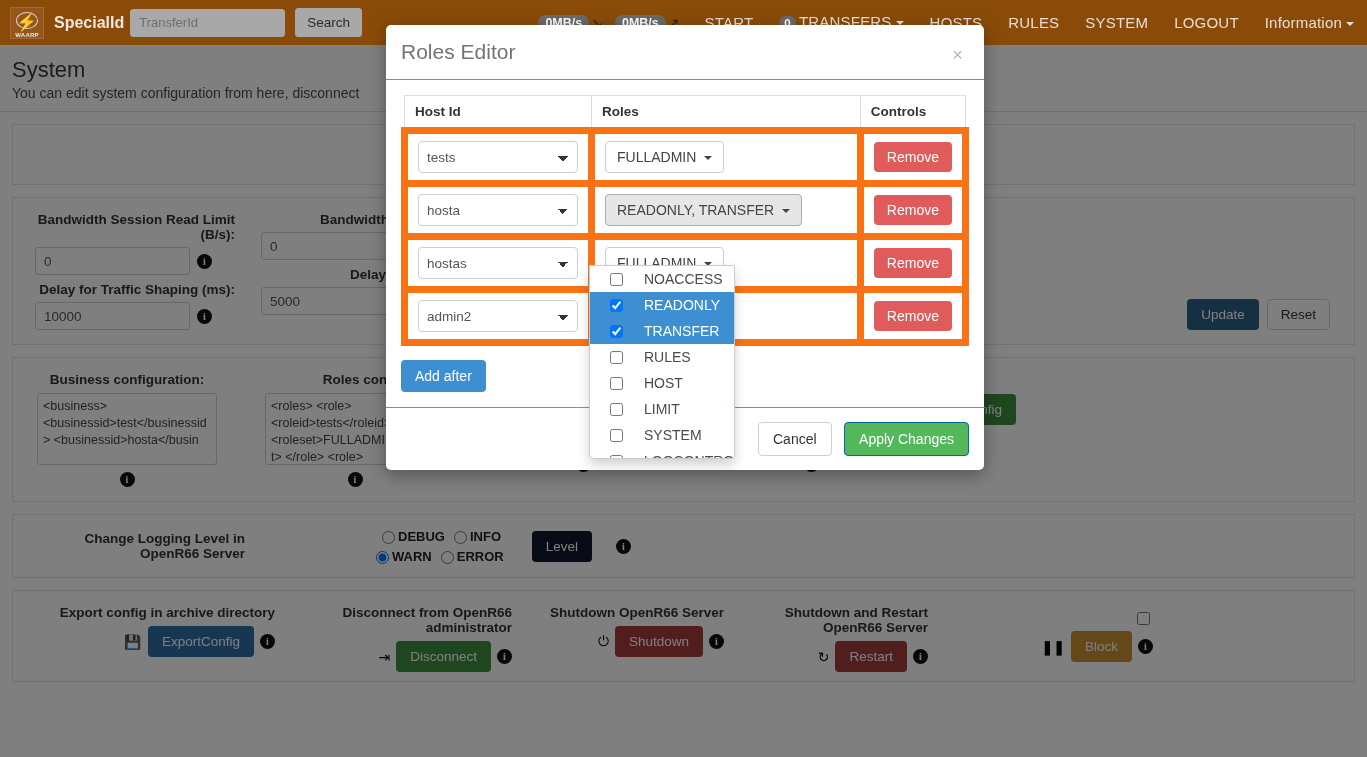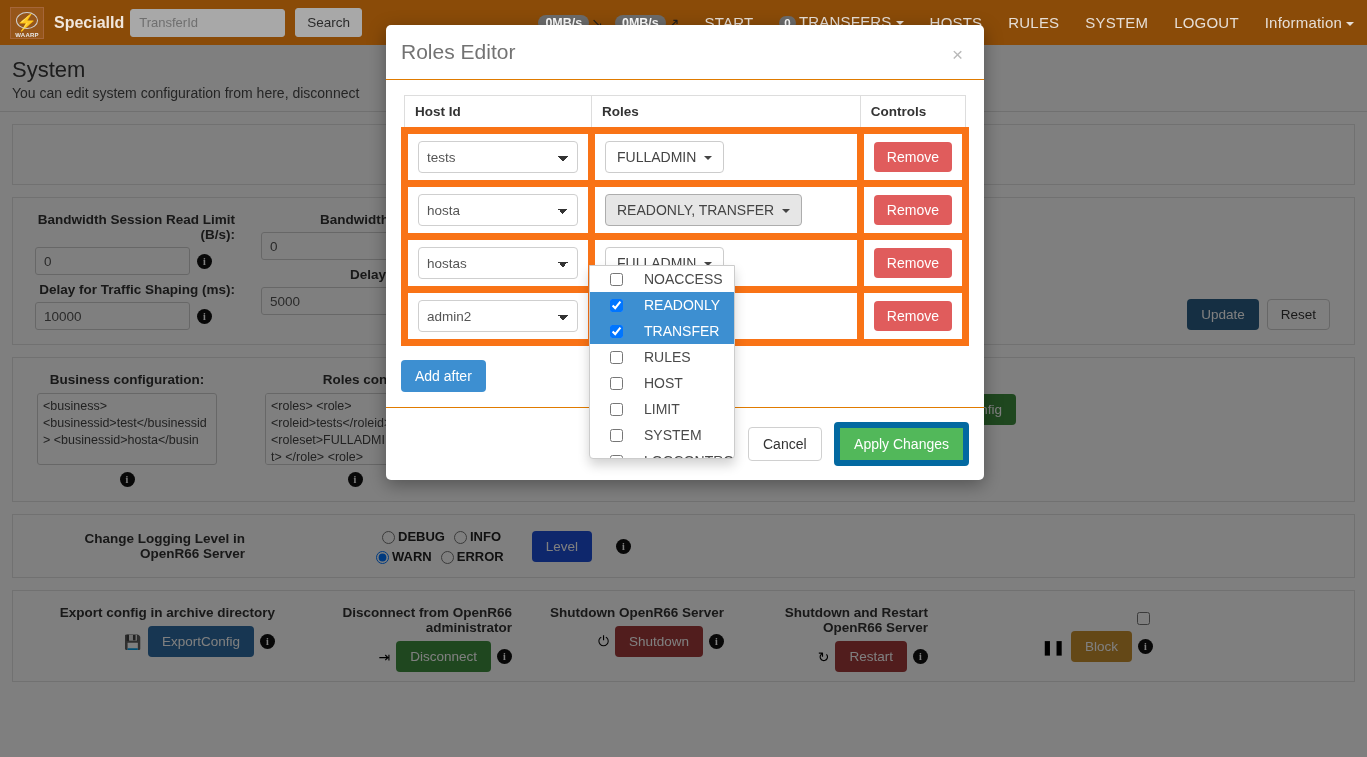--- a/index.html
+++ b/index.html
@@ -83,21 +83,21 @@
   .infoico {
     display:inline-flex; align-items:center; justify-content:center;
     width:15px;height:15px;border-radius:50%;background:#111;color:#fff;
     font-size:10px;font-weight:bold;font-family:"Liberation Serif",serif;
   }
   .btn { border-radius:4px; border:1px solid transparent; font-size:13.5px;
     padding:7px 13px; cursor:pointer; font-family:"Liberation Sans", sans-serif; color:#fff; }
   .btn-lang   { background:#2d7b8a; }
   .btn-update { background:#2a5f86; }
   .btn-reset  { background:#fff; color:#333; border:1px solid #cfcfcf; }
-  .btn-level  { background:#1d4ed8; }
+  .btn-level  { background:#0f172a; }
   .btn-export { background:#2e6da4; }
   .btn-disc   { background:#3f8f3f; }
   .btn-shut   { background:#a33a3a; }
   .btn-restart{ background:#a33a3a; }
   .btn-block  { background:#c8912f; }
 
   .ta {
     width: 180px; height: 72px; border:1px solid #cfcfcf; border-radius:3px;
     font-size:12.5px; color:#444; padding:4px 5px; resize:none; background:#fff;
     font-family:"Liberation Sans", sans-serif; line-height: 17px;
@@ -159,21 +159,21 @@
   }
   .modal-foot {
     border-top:1px solid #e07b00; padding: 14px 15px; text-align:right;
   }
   .btn-cancel {
     background:#fff; border:1px solid #d0d0d0; border-radius:4px; padding:8px 14px;
     font-size:14px; color:#333; cursor:pointer; margin-right:8px;
     font-family:"Liberation Sans", sans-serif;
   }
   .btn-apply {
-    background:#52b85a; border:6px solid #0369a1; border-radius:4px; padding:8px 14px;
+    background:#52b85a; border:1px solid #0369a1; border-radius:4px; padding:8px 14px;
     font-size:14px; color:#fff; cursor:pointer;
     font-family:"Liberation Sans", sans-serif;
   }
 
   
   .dropdown-menu {
     position: absolute; left: 589px; top: 265px; width: 146px; height: 194px;
     background:#fff; border:1px solid #ccc; border-radius: 0 0 4px 4px;
     z-index: 140; overflow: hidden; box-shadow: 0 6px 12px rgba(0,0,0,.18);
     display: flex;

